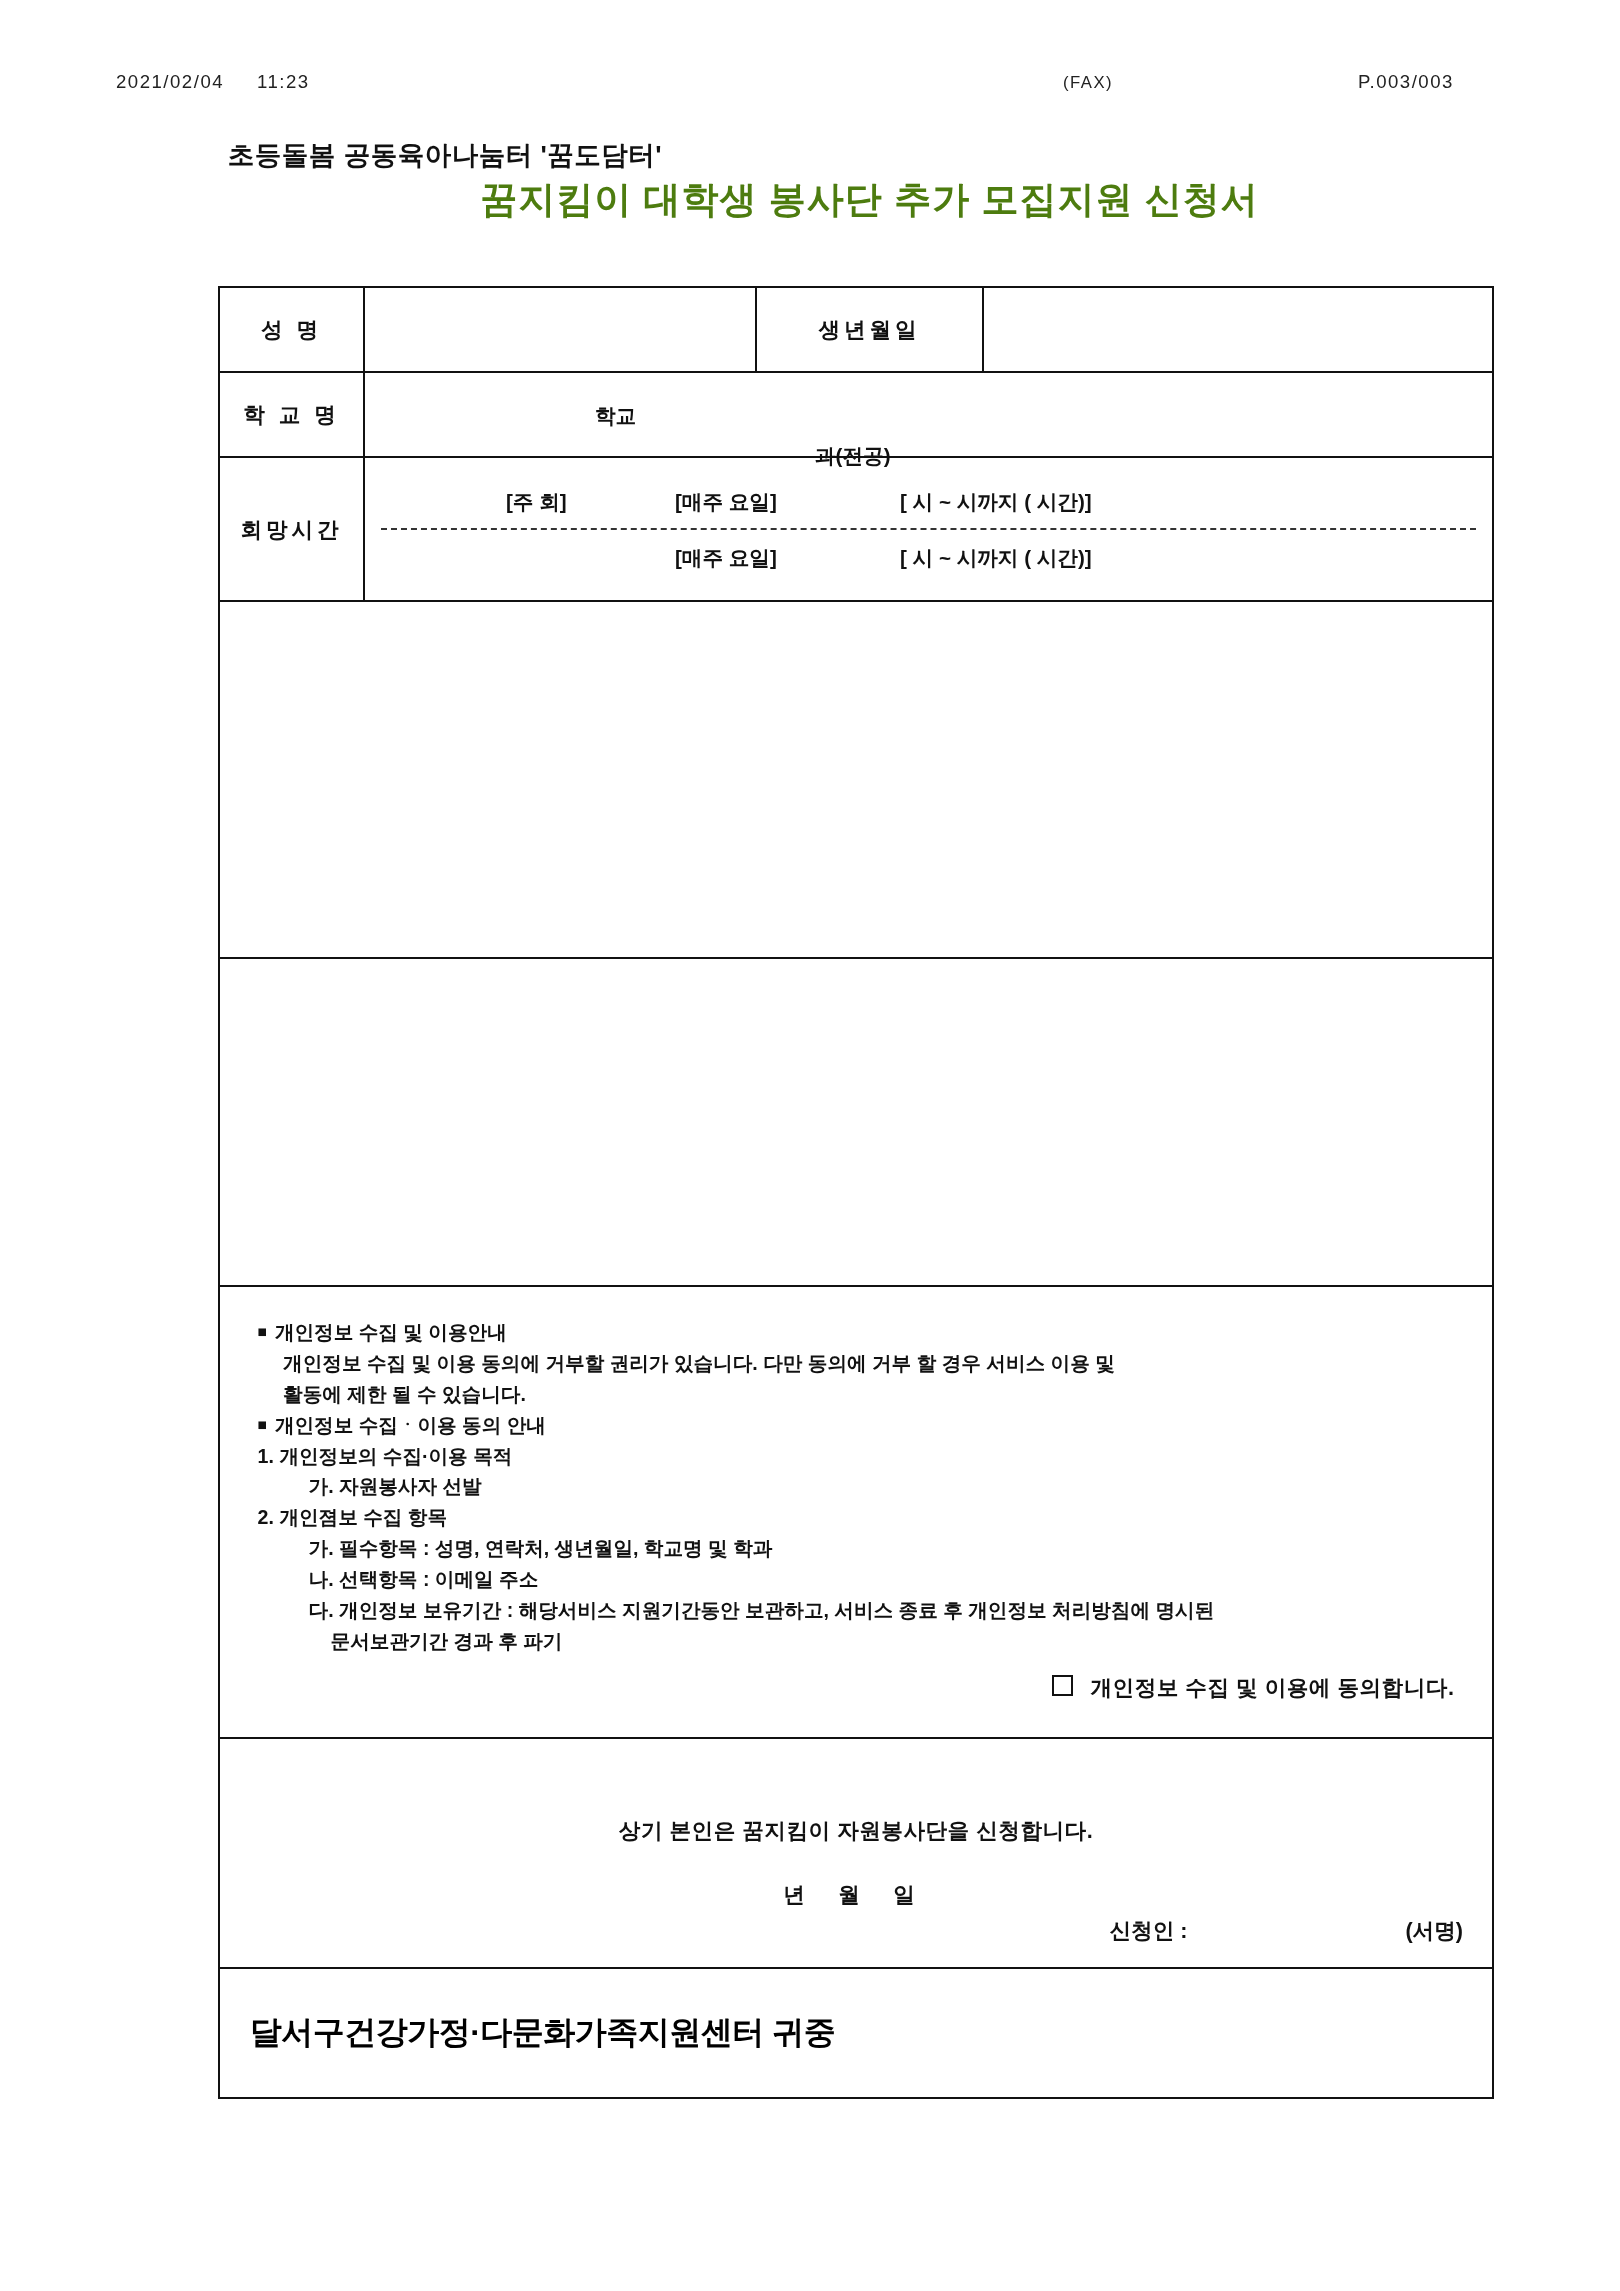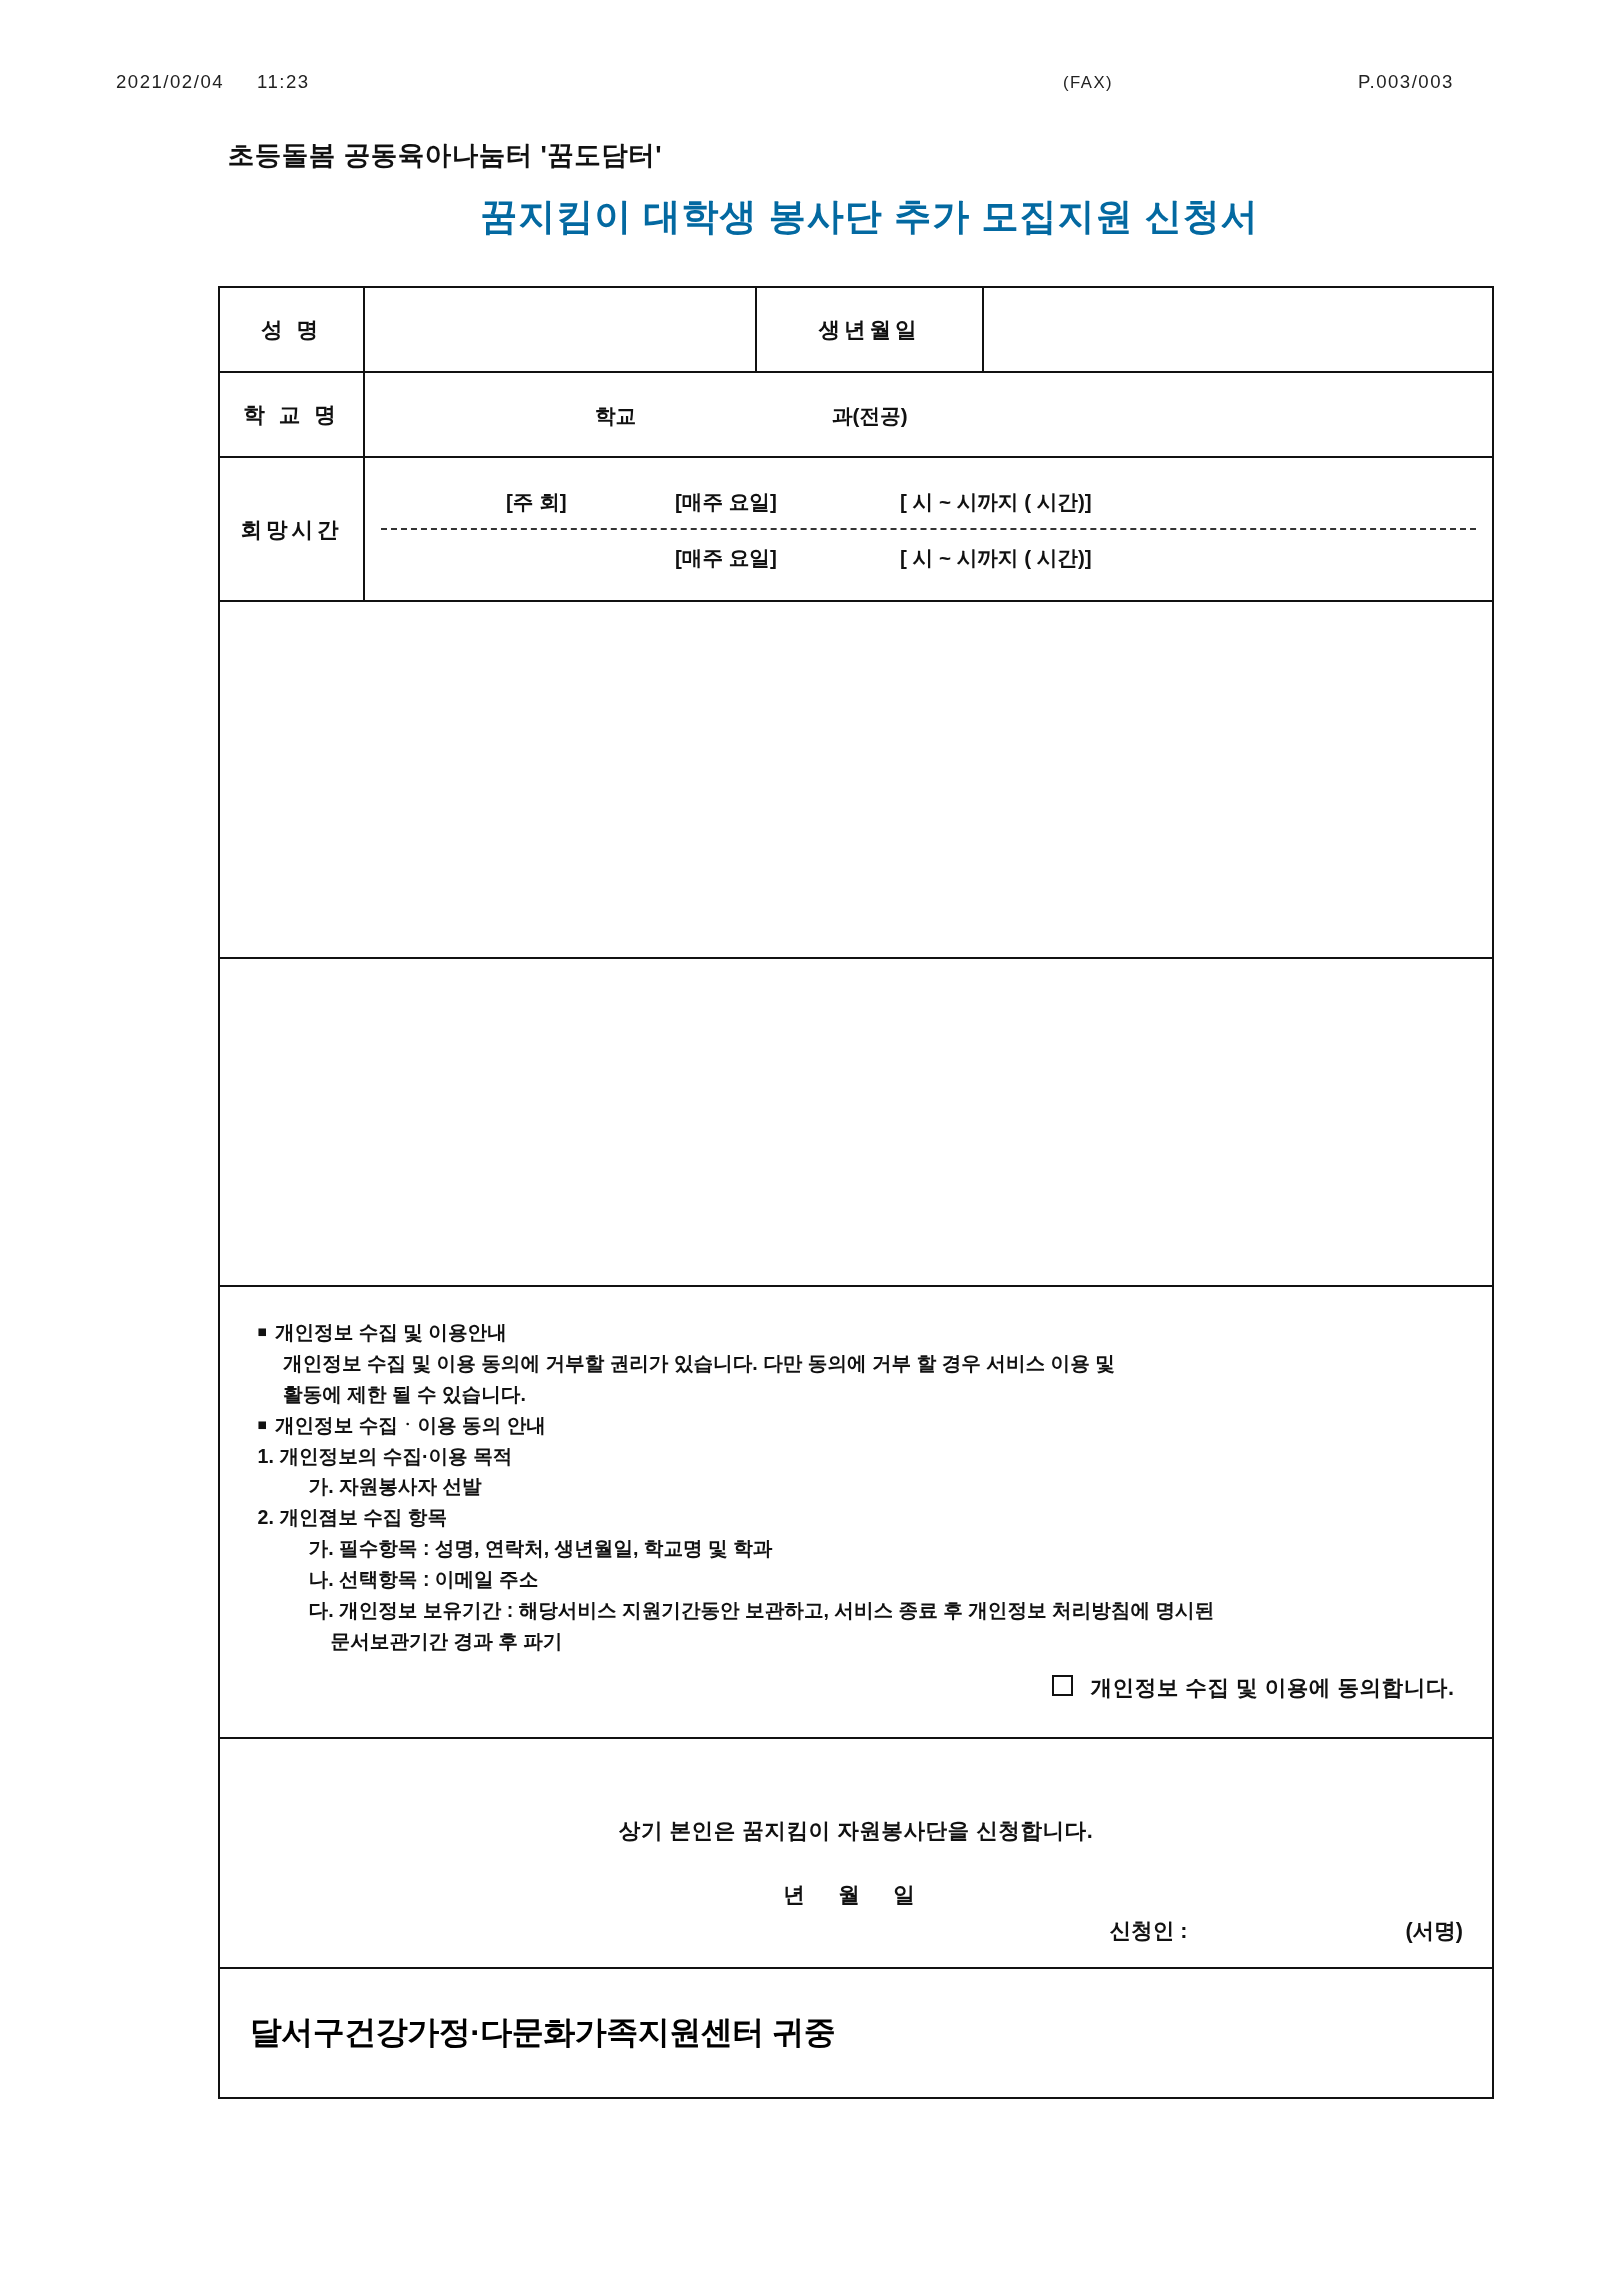--- a/index.html
+++ b/index.html
@@ -44,23 +44,23 @@
     font-weight: bold;
     letter-spacing: 0.5px;
     margin-left: 9.8px;
     color: #111;
   }
   .maintitle {
     font-size: 37px;
     font-weight: bold;
     letter-spacing: 1px;
     text-align: center;
-    margin-top: 19px;
+    margin-top: 2px;
     margin-left: 29px;
-    color: #0369a1;
+    color: #4d7c0f;
   }
 
   
   .form-table {
     position: absolute;
     left: 218px;
     top: 286px;
     width: 1274px;
     border-collapse: collapse;
     table-layout: fixed;
@@ -215,21 +215,21 @@
       <td class="lbl">생년월일</td>
       <td class="cellpad"></td>
     </tr>
 
 
     <tr>
       <td class="lbl">학 교 명</td>
       <td colspan="3">
         <div class="school-line">
           <span style="left:214px;">학교</span>
-          <span style="left:451px;">과(전공)</span>
+          <span style="left:434px;margin-top:40px;">과(전공)</span>
         </div>
       </td>
     </tr>
 
     <tr>
       <td class="lbl">회망시간</td>
       <td colspan="3" class="hope-cell">
         <div class="hope-line first">
           <span style="left:125px;">[주      회]</span>
           <span style="left:294px;">[매주     요일]</span>

